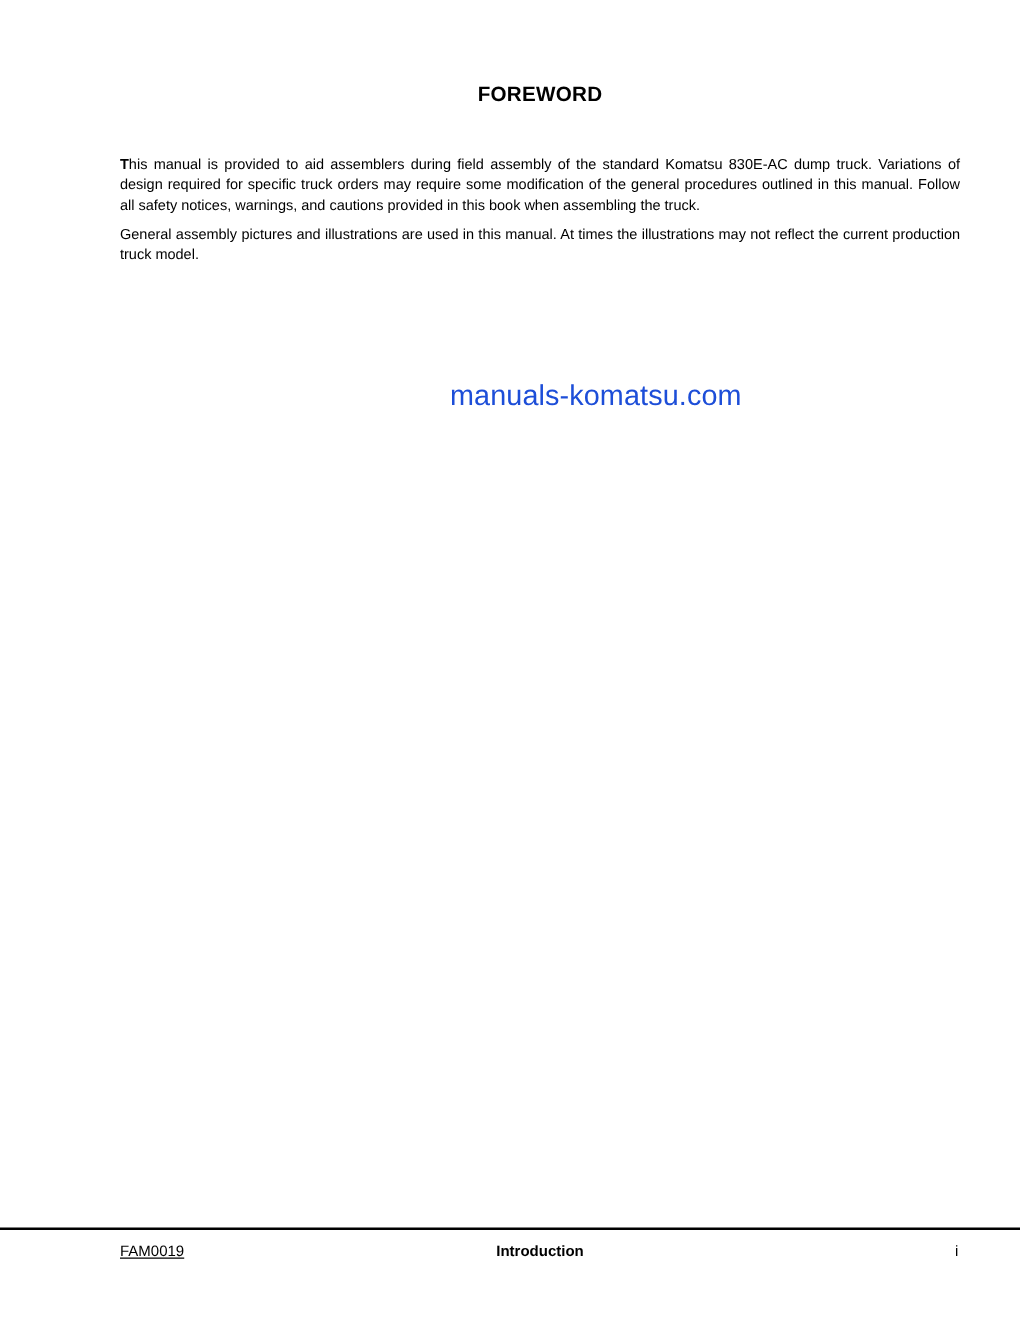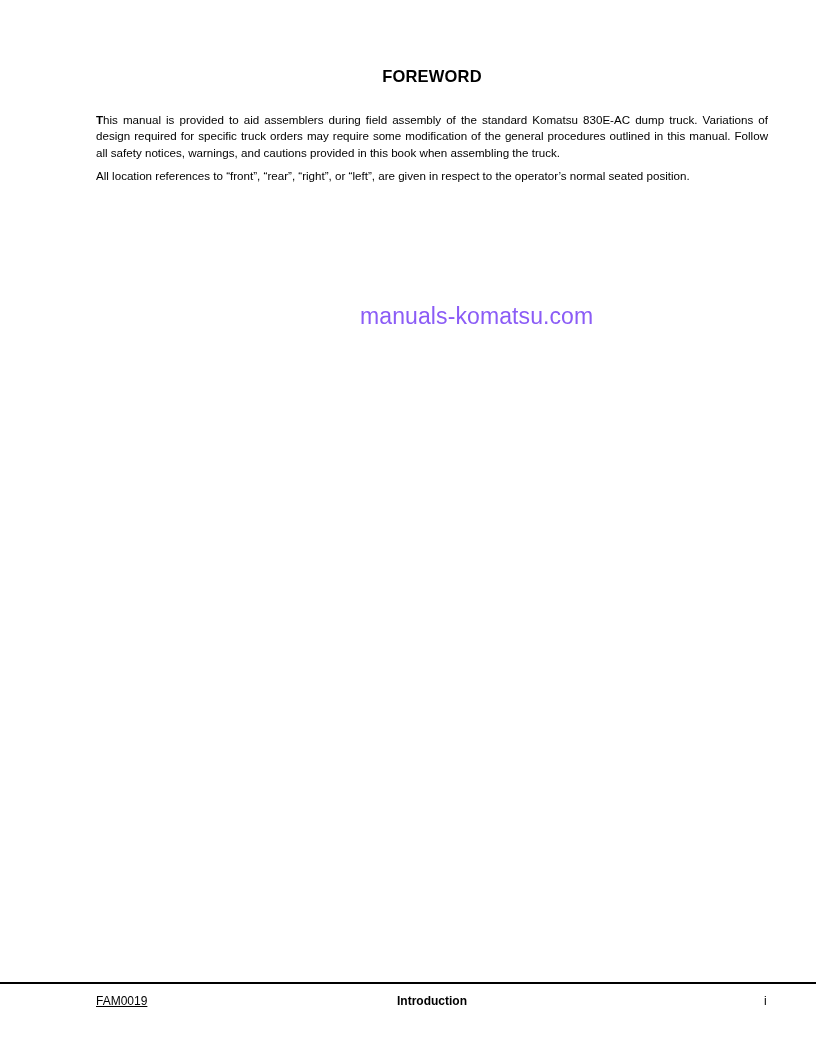--- a/index.html
+++ b/index.html
@@ -1,35 +1,35 @@
 <!DOCTYPE html>
 <html><head>
   <meta charset="utf-8">
   <style>
     html, body { margin: 0; padding: 0; background: #ffffff; }
     body { width: 816px; height: 1056px; position: relative; overflow: hidden; color: #000; font-family: "Liberation Sans", sans-serif; }
     .title { position: absolute; top: 67px; left: 0; width: 864px; text-align: center; font-weight: bold; font-size: 16.5px; letter-spacing: 0.2px; }
-    .content { position: absolute; top: 112px; left: 96px; width: 672px; font-size: 11.6px; line-height: 16.3px; text-align: justify; }
+    .content { position: absolute; top: 124px; left: 96px; width: 672px; font-size: 11.6px; line-height: 16.3px; text-align: justify; }
     .content p { margin: 0 0 7px 0; }
     .first-letter { font-weight: bold; }
-    .watermark { position: absolute; top: 303px; left: 360px; font-size: 23px; color: #8b5cf6; letter-spacing: 0.1px; white-space: nowrap; }
+    .watermark { position: absolute; top: 303px; left: 360px; font-size: 23px; color: #1d4ed8; letter-spacing: 0.1px; white-space: nowrap; }
     .footer-rule { position: absolute; top: 982px; left: 0; width: 816px; height: 2px; background: #000; }
     .footer { position: absolute; top: 994px; left: 0; width: 816px; font-size: 12px; }
     .footer .left { position: absolute; left: 96px; text-decoration: underline; }
     .footer .center { position: absolute; left: 397px; font-weight: bold; }
     .footer .right { position: absolute; left: 764px; }
   </style>
 </head>
 <body>
 
 <div class="title">FOREWORD</div>
 
 <div class="content">
   <p><span class="first-letter">T</span><span>his manual is provided to aid assemblers during field assembly of the standard Komatsu 830E-AC dump truck. Variations of design required for specific truck orders may require some modification of the general procedures outlined in this manual. Follow all safety notices, warnings, and cautions provided in this book when assembling the truck.</span></p>
-  <p><span class="first-letter"></span><span>All location references to “front”, “rear”, “right”, or “left”, are given in respect to the operator’s normal seated position.</span></p>
+  <p><span class="first-letter"></span><span>General assembly pictures and illustrations are used in this manual. At times the illustrations may not reflect the current production truck model.</span></p>
 </div>
 
 <div class="watermark">manuals-komatsu.com</div>
 
 <div class="footer-rule"></div>
 <div class="footer">
   <span class="left">FAM0019</span>
   <span class="center">Introduction</span>
   <span class="right">i</span>
 </div>

